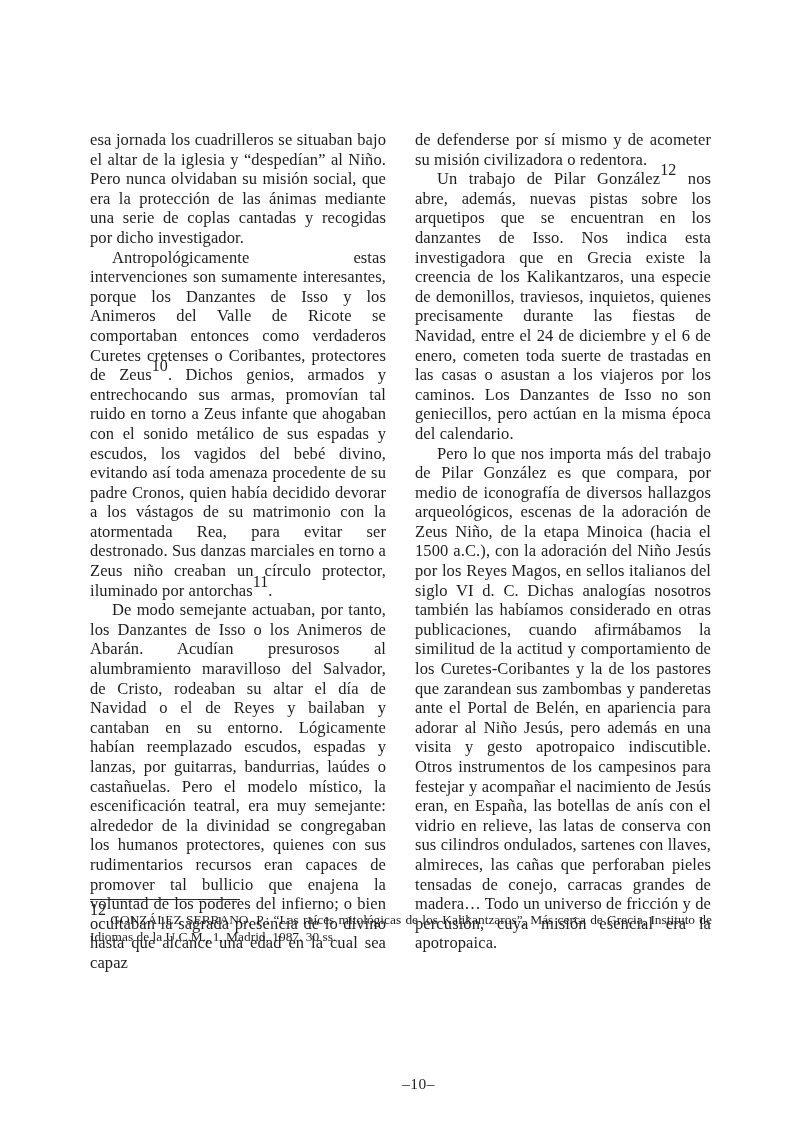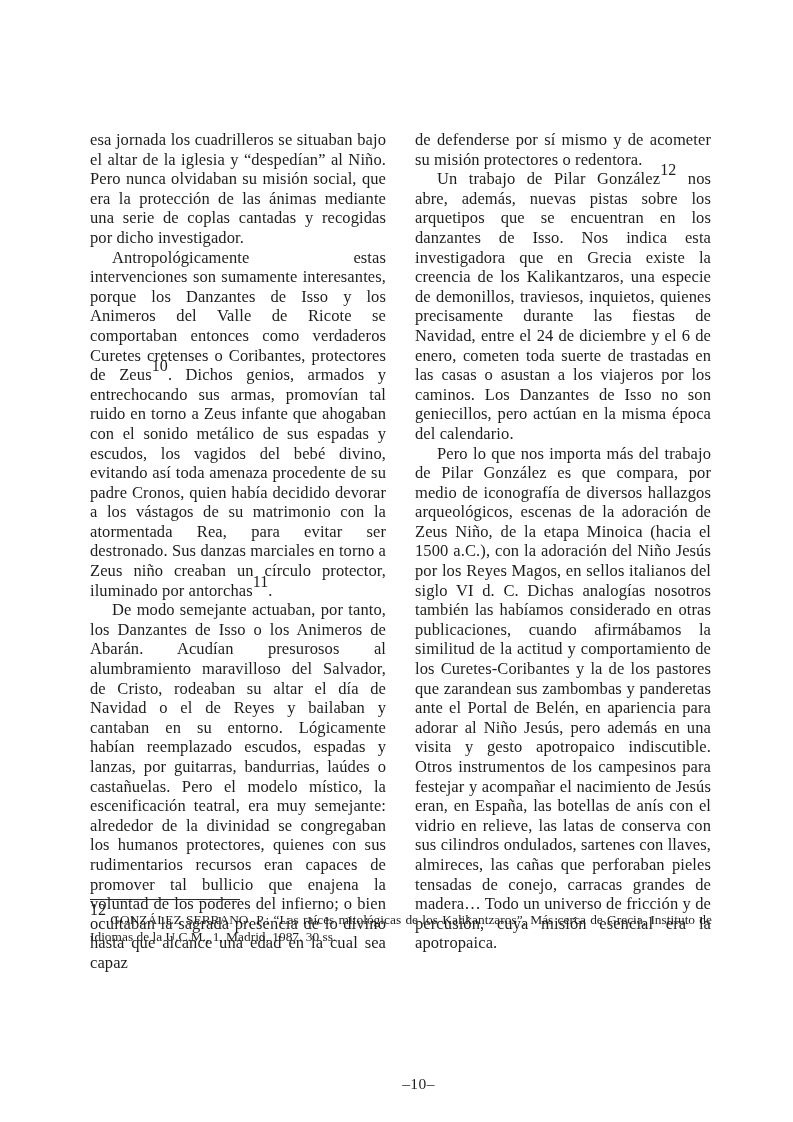--- a/index.html
+++ b/index.html
@@ -70,21 +70,21 @@
 <body>
 
 <div class="page" style="background: rgb(255, 255, 255); color: rgb(29, 29, 27);">
   <div class="columns">
     <div class="column">
         <p class="para">esa jornada los cuadrilleros se situaban bajo el altar de la iglesia y “despedían” al Niño. Pero nunca olvidaban su misión social, que era la protección de las ánimas mediante una serie de coplas cantadas y recogidas por dicho investigador.</p>
         <p class="para indent">Antropológicamente estas intervenciones son sumamente interesantes, porque los Danzantes de Isso y los Animeros del Valle de Ricote se comportaban entonces como verdaderos Curetes cretenses o Coribantes, protectores de Zeus<sup>10</sup>. Dichos genios, armados y entrechocando sus armas, promovían tal ruido en torno a Zeus infante que ahogaban con el sonido metálico de sus espadas y escudos, los vagidos del bebé divino, evitando así toda amenaza procedente de su padre Cronos, quien había decidido devorar a los vástagos de su matrimonio con la atormentada Rea, para evitar ser destronado. Sus danzas marciales en torno a Zeus niño creaban un círculo protector, iluminado por antorchas<sup>11</sup>.</p>
         <p class="para indent">De modo semejante actuaban, por tanto, los Danzantes de Isso o los Animeros de Abarán. Acudían presurosos al alumbramiento maravilloso del Salvador, de Cristo, rodeaban su altar el día de Navidad o el de Reyes y bailaban y cantaban en su entorno. Lógicamente habían reemplazado escudos, espadas y lanzas, por guitarras, bandurrias, laúdes o castañuelas. Pero el modelo místico, la escenificación teatral, era muy semejante: alrededor de la divinidad se congregaban los humanos protectores, quienes con sus rudimentarios recursos eran capaces de promover tal bullicio que enajena la voluntad de los poderes del infierno; o bien ocultaban la sagrada presencia de lo divino hasta que alcance una edad en la cual sea capaz</p>
       </div>
     <div class="column">
-        <p class="para">de defenderse por sí mismo y de acometer su misión protectores o redentora.</p>
+        <p class="para">de defenderse por sí mismo y de acometer su misión civilizadora o redentora.</p>
         <p class="para indent">Un trabajo de Pilar González<sup>12</sup> nos abre, además, nuevas pistas sobre los arquetipos que se encuentran en los danzantes de Isso. Nos indica esta investigadora que en Grecia existe la creencia de los Kalikantzaros, una especie de demonillos, traviesos, inquietos, quienes precisamente durante las fiestas de Navidad, entre el 24 de diciembre y el 6 de enero, cometen toda suerte de trastadas en las casas o asustan a los viajeros por los caminos. Los Danzantes de Isso no son geniecillos, pero actúan en la misma época del calendario.</p>
         <p class="para indent">Pero lo que nos importa más del trabajo de Pilar González es que compara, por medio de iconografía de diversos hallazgos arqueológicos, escenas de la adoración de Zeus Niño, de la etapa Minoica (hacia el 1500 a.C.), con la adoración del Niño Jesús por los Reyes Magos, en sellos italianos del siglo VI d. C. Dichas analogías nosotros también las habíamos considerado en otras publicaciones, cuando afirmábamos la similitud de la actitud y comportamiento de los Curetes-Coribantes y la de los pastores que zarandean sus zambombas y panderetas ante el Portal de Belén, en apariencia para adorar al Niño Jesús, pero además en una visita y gesto apotropaico indiscutible. Otros instrumentos de los campesinos para festejar y acompañar el nacimiento de Jesús eran, en España, las botellas de anís con el vidrio en relieve, las latas de conserva con sus cilindros ondulados, sartenes con llaves, almireces, las cañas que perforaban pieles tensadas de conejo, carracas grandes de madera… Todo un universo de fricción y de percusión, cuya misión esencial era la apotropaica.</p>
       </div>
   </div>
 
   <div class="footnotes">
     <div class="fn-rule"></div>
     <div class="fn-list">
         <div class="fn-item"><sup>12</sup> GONZÁLEZ SERRANO, P.: “Las raíces mitológicas de los Kalikantzaros”, Más cerca de Grecia, Instituto de Idiomas de la U.C.M., 1, Madrid, 1987. 30 ss.</div>
       </div>

